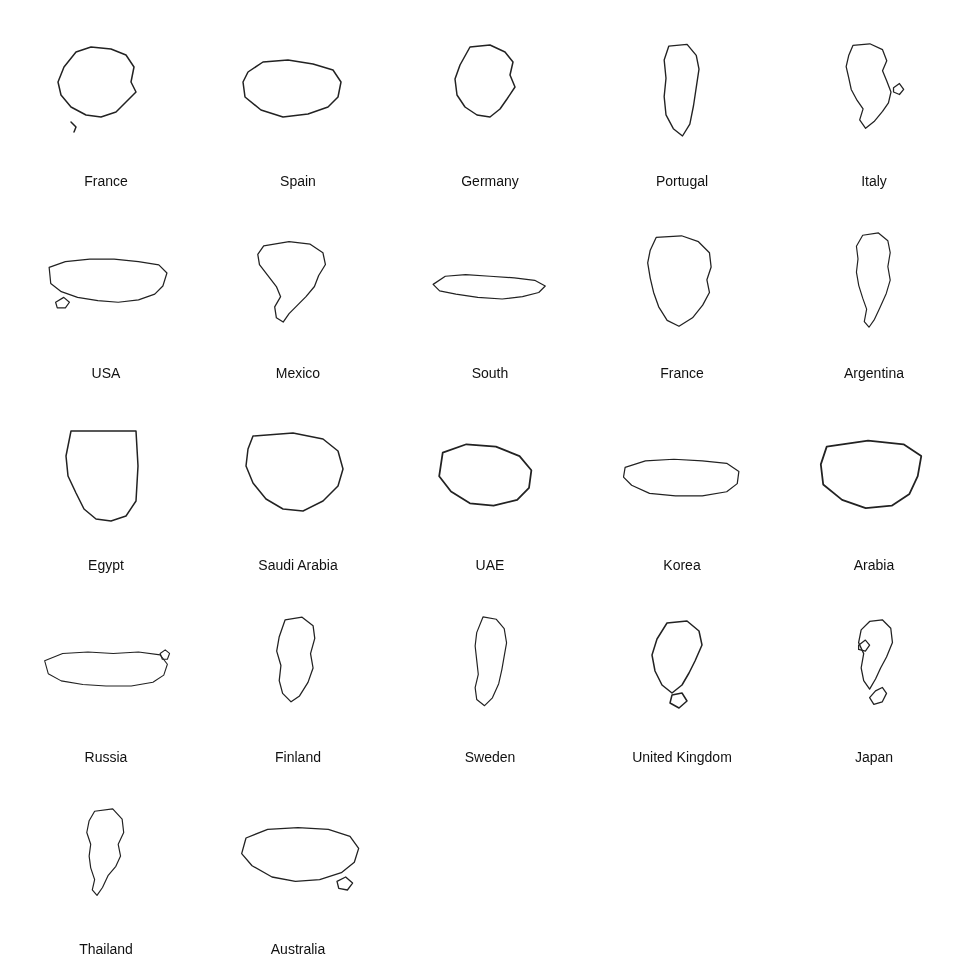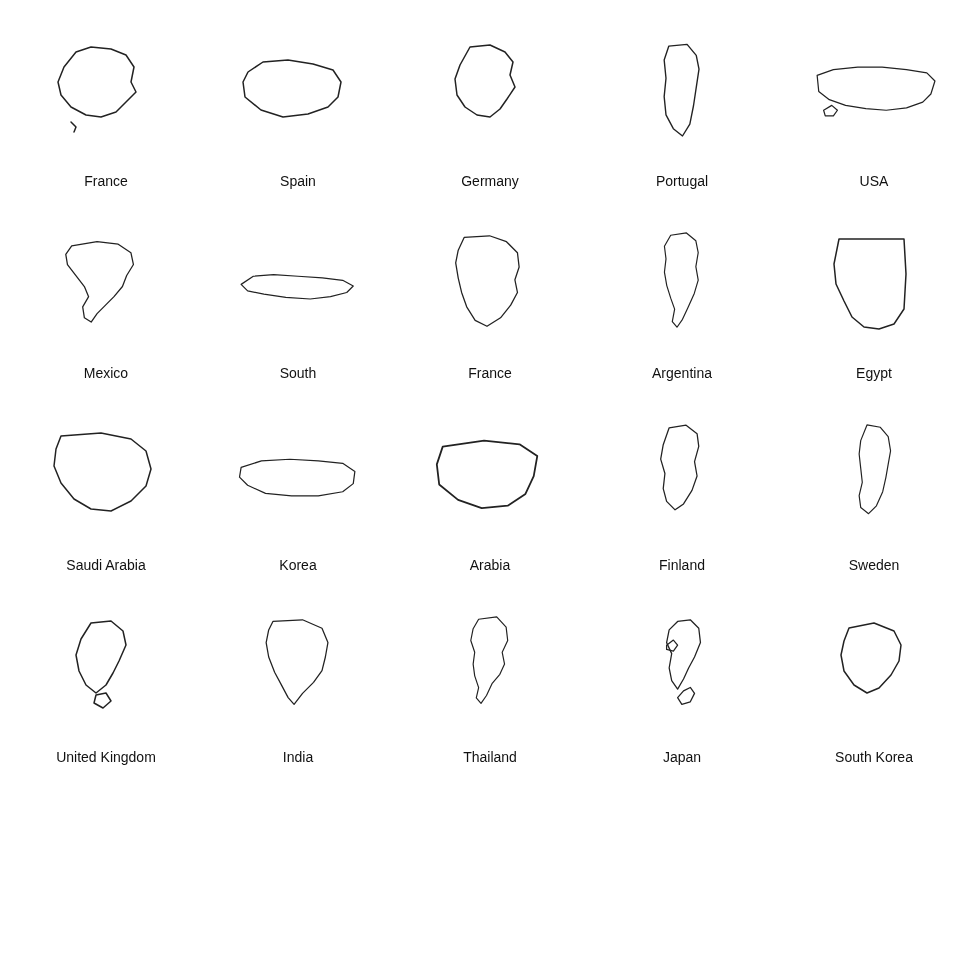--- a/index.html
+++ b/index.html
@@ -84,20 +84,29 @@
 
   <div class="country-cell">
     <div class="map-outline">
       <svg viewBox="0 0 60 120">
         <path d="M15,10 L35,8 L45,20 L48,35 L45,55 L42,75 L38,95 L30,108 L20,100 L12,85 L10,65 L12,45 L10,25 Z"></path>
       </svg>
     </div>
     <div class="country-label">Portugal</div>
   </div>
 
+  <div class="country-cell">
+    <div class="map-outline">
+      <svg viewBox="0 0 90 130">
+        <path d="M20,10 L40,8 L55,15 L60,28 L55,40 L60,52 L65,65 L62,78 L55,88 L45,100 L35,108 L28,98 L32,85 L25,75 L18,62 L15,48 L12,35 L15,22 Z"></path>
+        <path d="M68,60 L75,55 L80,62 L75,68 L68,65 Z"></path>
+      </svg>
+    </div>
+    <div class="country-label">Italy</div>
+  </div>
 
   <div class="country-cell">
     <div class="map-outline">
       <svg viewBox="0 0 160 90">
         <path d="M10,25 L30,18 L60,15 L90,15 L120,18 L145,22 L155,32 L150,48 L140,58 L120,65 L95,68 L70,66 L45,62 L25,55 L12,45 Z"></path>
         <path d="M18,68 L28,62 L35,68 L30,75 L20,75 Z"></path>
       </svg>
     </div>
     <div class="country-label">USA</div>
   </div>
@@ -149,39 +158,56 @@
 
   <div class="country-cell">
     <div class="map-outline">
       <svg viewBox="0 0 120 110">
         <path d="M15,15 L55,12 L85,18 L100,30 L105,48 L100,65 L85,80 L65,90 L45,88 L28,78 L15,62 L8,45 L10,28 Z"></path>
       </svg>
     </div>
     <div class="country-label">Saudi Arabia</div>
   </div>
 
+  <div class="country-cell">
+    <div class="map-outline">
+      <svg viewBox="0 0 110 90">
+        <path d="M15,25 L35,18 L60,20 L80,28 L90,40 L88,55 L78,65 L58,70 L38,68 L22,58 L12,45 Z"></path>
+      </svg>
+    </div>
+    <div class="country-label">UAE</div>
+  </div>
 
   <div class="country-cell">
     <div class="map-outline">
       <svg viewBox="0 0 160 80">
         <path d="M10,30 L35,22 L70,20 L105,22 L135,25 L150,35 L148,50 L135,60 L105,65 L72,65 L40,62 L18,52 L8,42 Z"></path>
       </svg>
     </div>
     <div class="country-label">Korea</div>
   </div>
 
   <div class="country-cell">
     <div class="map-outline">
       <svg viewBox="0 0 110 90">
         <path d="M15,20 L50,15 L80,18 L95,28 L92,45 L85,60 L70,70 L48,72 L28,65 L12,52 L10,35 Z"></path>
       </svg>
     </div>
     <div class="country-label">Arabia</div>
   </div>
 
+  <div class="country-cell">
+    <div class="map-outline">
+      <svg viewBox="0 0 180 80">
+        <path d="M5,30 L30,20 L65,18 L100,20 L135,18 L165,22 L175,35 L170,50 L155,60 L125,65 L90,65 L58,63 L28,58 L10,48 Z"></path>
+        <path d="M165,20 L172,15 L178,20 L175,28 L168,28 Z"></path>
+      </svg>
+    </div>
+    <div class="country-label">Russia</div>
+  </div>
 
   <div class="country-cell">
     <div class="map-outline">
       <svg viewBox="0 0 80 130">
         <path d="M25,8 L45,5 L58,15 L60,30 L55,48 L58,65 L52,82 L42,98 L32,105 L22,95 L18,80 L20,62 L15,45 L18,28 Z"></path>
       </svg>
     </div>
     <div class="country-label">Finland</div>
   </div>
 
@@ -197,53 +223,46 @@
   <div class="country-cell">
     <div class="map-outline">
       <svg viewBox="0 0 90 110">
         <path d="M30,10 L50,8 L62,18 L65,32 L58,48 L52,60 L45,72 L35,80 L25,72 L18,58 L15,42 L20,26 Z"></path>
         <path d="M35,82 L45,80 L50,88 L42,95 L33,90 Z"></path>
       </svg>
     </div>
     <div class="country-label">United Kingdom</div>
   </div>
 
-  <div class="country-cell">
-    <div class="map-outline">
-      <svg viewBox="0 0 100 130">
-        <path d="M20,10 L55,8 L78,18 L85,35 L82,52 L78,68 L68,82 L55,95 L45,108 L38,100 L30,85 L22,70 L15,52 L12,35 L15,20 Z"></path>
-      </svg>
-    </div>
-    <div class="country-label">India</div>
-  </div>
-
-
-  <div class="country-cell">
-    <div class="map-outline">
-      <svg viewBox="0 0 80 140">
-        <path d="M25,8 L48,5 L60,18 L62,35 L55,50 L58,65 L52,78 L42,90 L35,105 L28,115 L22,108 L25,95 L20,80 L18,65 L20,50 L15,35 L18,20 Z"></path>
-      </svg>
-    </div>
-    <div class="country-label">Thailand</div>
-  </div>
+
 
   <div class="country-cell">
     <div class="map-outline">
       <svg viewBox="0 0 80 130">
         <path d="M35,10 L50,8 L60,18 L62,35 L55,52 L48,65 L42,78 L35,90 L28,80 L25,65 L28,48 L22,35 L25,20 Z"></path>
         <path d="M42,92 L50,88 L55,95 L50,105 L40,108 L35,100 Z"></path>
         <path d="M22,38 L30,32 L35,38 L30,45 L22,43 Z"></path>
       </svg>
     </div>
     <div class="country-label">Japan</div>
   </div>
 
-
-  <div class="country-cell">
-    <div class="map-outline">
-      <svg viewBox="0 0 90 110">
-        <path d="M20,15 L45,10 L65,18 L72,32 L70,48 L62,62 L50,75 L38,80 L25,72 L15,58 L12,42 L15,28 Z"></path>
-      </svg>
-    </div>
-    <div class="country-label">South Korea</div>
-  </div>
+  <div class="country-cell">
+    <div class="map-outline">
+      <svg viewBox="0 0 80 140">
+        <path d="M25,8 L48,5 L60,18 L62,35 L55,50 L58,65 L52,78 L42,90 L35,105 L28,115 L22,108 L25,95 L20,80 L18,65 L20,50 L15,35 L18,20 Z"></path>
+      </svg>
+    </div>
+    <div class="country-label">Thailand</div>
+  </div>
+
+  <div class="country-cell">
+    <div class="map-outline">
+      <svg viewBox="0 0 150 110">
+        <path d="M15,30 L40,20 L75,18 L110,20 L135,28 L145,42 L140,58 L125,70 L100,78 L72,80 L45,75 L22,62 L10,48 Z"></path>
+        <path d="M120,80 L130,75 L138,82 L132,90 L122,88 Z"></path>
+      </svg>
+    </div>
+    <div class="country-label">Australia</div>
+  </div>
+
 
 </div>
 
 </body></html>

